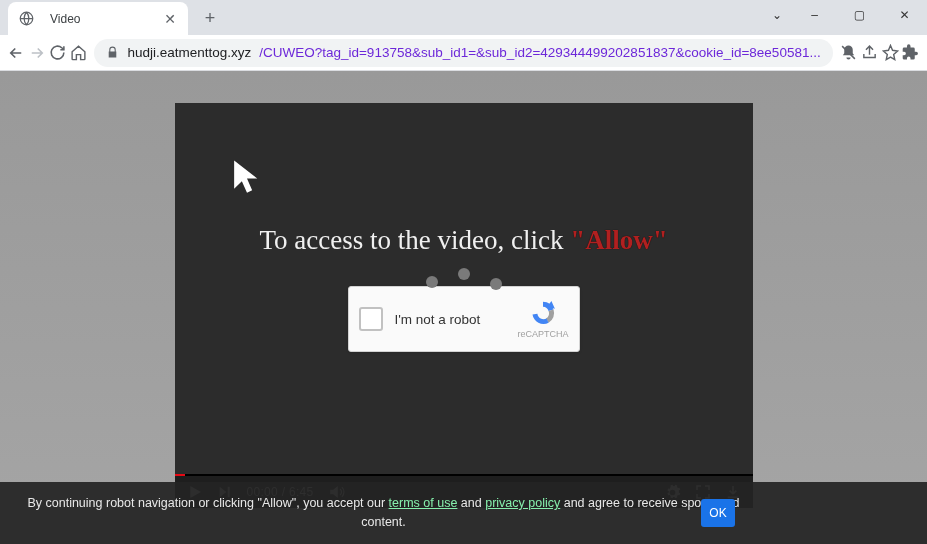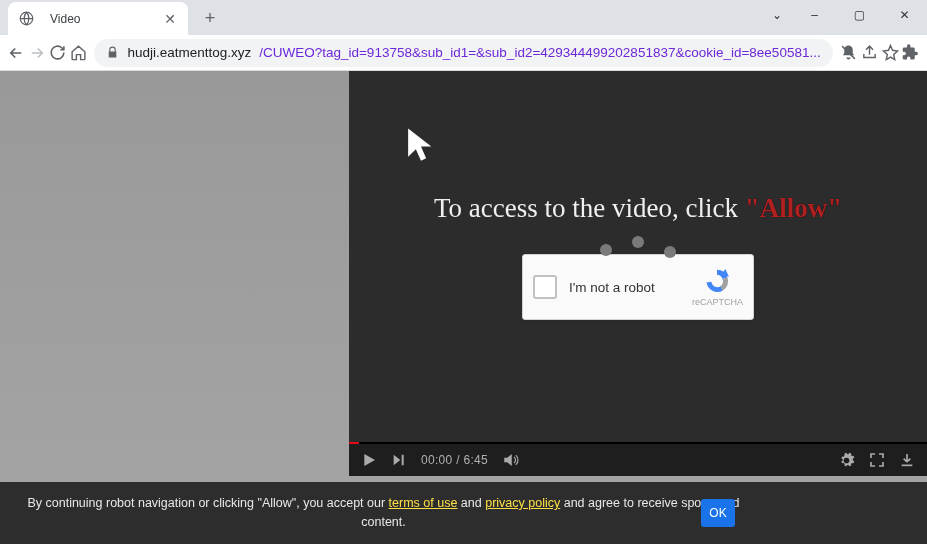--- a/index.html
+++ b/index.html
@@ -22,21 +22,21 @@
     .toolbar { height: 36px; background: #fff; border-bottom: 1px solid #dadce0; display:flex; align-items:center; padding: 0 6px; }
     .nav-btn { width: 28px; height: 28px; border-radius:50%; display:flex; align-items:center; justify-content:center; color:#5f6368; cursor:pointer; }
     .nav-btn.disabled { color:#bdc1c6; }
     .omnibox { flex:1; height:28px; background:#f1f3f4; border-radius:14px; display:flex; align-items:center; padding:0 12px; gap:8px; font-size:13.5px; color:#202124; margin:0 6px; }
     .omnibox .lock { color:#5f6368; }
     .omnibox .url-domain { color:#202124; }
     .omnibox .url-rest { color:#6d28d9; white-space:nowrap; overflow:hidden; }
     .action-btn { width: 28px; height: 28px; display:flex; align-items:center; justify-content:center; color:#5f6368; cursor:pointer; }
     
     
-    .viewport { flex:1; background: linear-gradient(#999, #a5a5a5); position:relative; display:flex; justify-content:flex-end; }
+    .viewport { flex:1; background: linear-gradient(#999, #a5a5a5); position:relative; display:flex; justify-content:center; padding-top: 32px; }
     
     .video-box { width: 578px; height: 405px; background:#2c2c2c; position:relative; display:flex; flex-direction:column; overflow: hidden; }
     .video-main { flex:1; position:relative; display:flex; flex-direction:column; align-items:center; justify-content:center; }
     
     .cursor-icon { position:absolute; left:56px; top:55px; color:#fff; }
     
     .access-text { font-family: Georgia, 'Times New Roman', serif; font-size: 27px; color:#f0f0f0; margin-bottom: 30px; text-align:center; }
     .access-text .allow-word { color:#b02020; font-weight:bold; text-shadow: 0 0 1px #000; }
     
     .recaptcha-box { background:#fafafa; width: 232px; height: 66px; border:1px solid #d3d3d3; border-radius:3px; box-shadow: 0 1px 3px rgba(0,0,0,0.1); display:flex; align-items:center; padding:8px 10px; cursor:pointer; }
@@ -52,21 +52,21 @@
     
     .video-controls { height: 34px; background: rgba(0,0,0,0.3); border-top: 2px solid #000; display:flex; align-items:center; padding:0 12px; gap:14px; color:#9a9a9a; font-size:12px; position:relative; }
     .video-controls .progress-red { position:absolute; top:-2px; left:0; height:2px; width:10px; background:#e50914; }
     .vc-btn { color:#aaa; cursor:pointer; display:flex; align-items:center; }
     .vc-time { font-size: 12px; letter-spacing:0.3px; color:#b0b0b0; }
     .vc-spacer { flex:1; }
     
     
     .consent-bar { position:absolute; left:0; right:0; bottom:0; height: 62px; background: rgba(35,35,35,0.93); display:flex; align-items:center; justify-content:center; color:#e8e8e8; font-size:12.5px; padding: 0 180px 0 20px; }
     .consent-text { text-align:center; line-height:1.5; }
-    .consent-text a { color:#fde047; text-decoration: underline; cursor:pointer; }
+    .consent-text a { color:#86efac; text-decoration: underline; cursor:pointer; }
     .consent-ok { position:absolute; right:192px; bottom: 17px; background:#1a73e8; color:#fff; border:none; width:34px; height:28px; border-radius:3px; font-size:12px; cursor:pointer; }
     
     svg { display:block; }
   </style>
 </head>
 <body>
 
 <div class="chrome-window">
 
   <div class="tab-strip">

